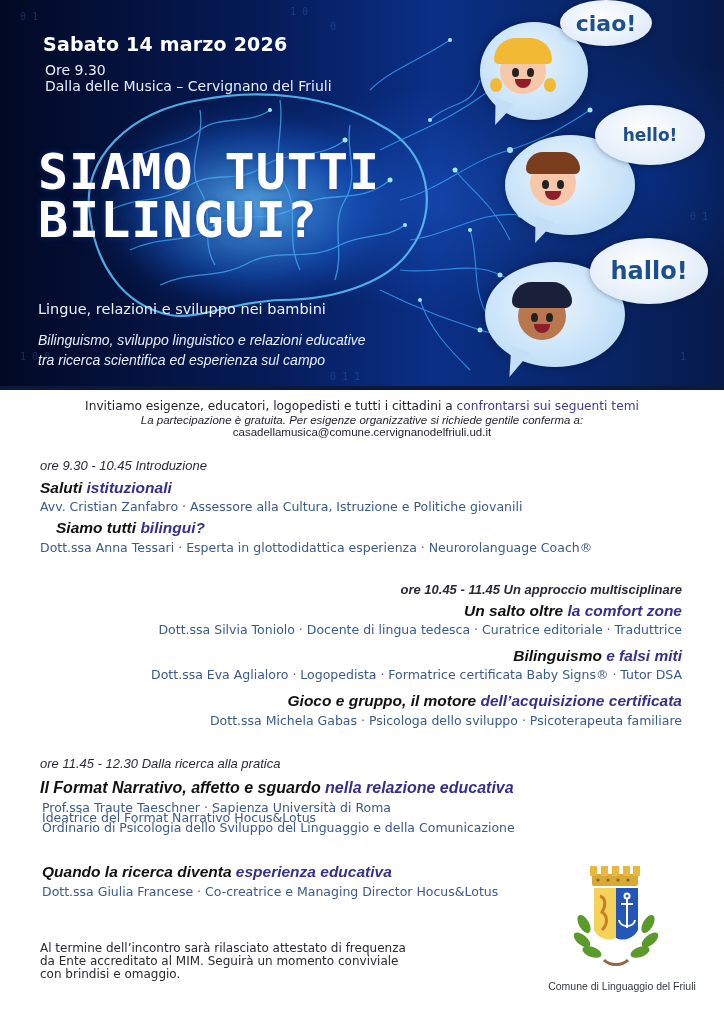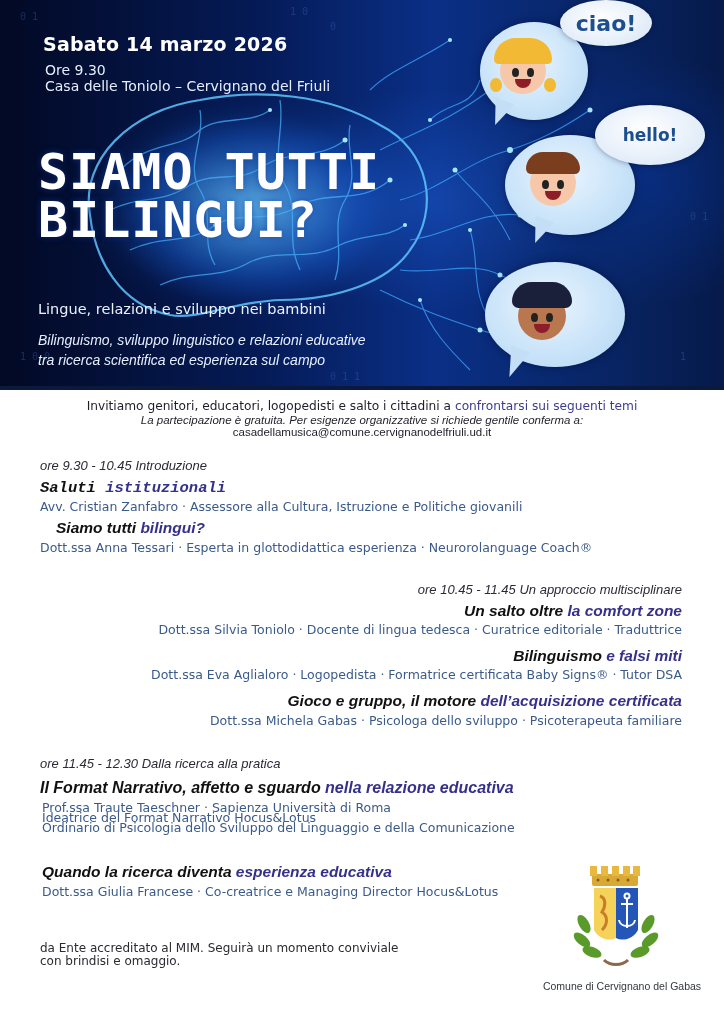--- a/index.html
+++ b/index.html
@@ -82,21 +82,21 @@
   .email {
     position: absolute; left: 0; top: 426px; width: 724px; text-align: center;
     font-family: "Liberation Sans", sans-serif; font-size: 11.5px;
     color: #1e1e2a; line-height: 12px;
   }
 
   .slot-time {
     position: absolute; font-family: "Liberation Sans", sans-serif; font-style: italic;
     font-size: 13px; color: #2a2a36;
   }
-  .slot-time.right { text-align: right; }
+  .slot-time.right { text-align: right; font-weight: bold; }
   .talk-title {
     position: absolute; font-family: "Liberation Sans", sans-serif; font-style: italic;
     font-weight: bold; font-size: 15.5px; color: #111111; white-space: nowrap;
   }
   .talk-title .hl { color: #35308a; }
   .speaker {
     position: absolute; font-family: "DejaVu Sans", sans-serif; font-size: 12.5px;
     color: #3a5a8a; white-space: nowrap;
   }
   .right { text-align: right; }
@@ -211,47 +211,50 @@
   </div>
 
   <div class="face-bubble" style="left:485px;top:262px;width:140px;height:105px;"></div>
   <div class="tail" style="left:505px;top:348px;border-left:10px solid transparent;border-right:10px solid transparent;border-top:30px solid #c3def5;transform:rotate(22deg);"></div>
   <div class="face" style="left:518px;top:292px;width:48px;height:48px;background:#b9774f;">
     <div style="position:absolute;left:-6px;top:-10px;width:60px;height:26px;background:#1a1f3a;border-radius:30px 30px 10px 10px;"></div>
     <div class="eye" style="left:13px;top:21px;"></div>
     <div class="eye" style="left:28px;top:21px;"></div>
     <div class="mouth" style="left:16px;top:32px;"></div>
   </div>
+  <div class="word-bubble" style="left:590px;top:238px;width:118px;height:66px;font-size:24px;">
+    <span>hallo!</span>
+  </div>
 
   <div class="event-date">Sabato 14 marzo 2026</div>
   <div class="event-time">Ore 9.30</div>
-  <div class="event-venue">Casa delle Toniolo – Cervignano del Friuli</div>
+  <div class="event-venue">Dalla delle Musica – Cervignano del Friuli</div>
 
   <div class="main-title">
     <div>SIAMO TUTTI</div>
     <div>BILINGUI?</div>
   </div>
 
   <div class="subtitle">Lingue, relazioni e sviluppo nei bambini</div>
   <div class="subtitle-italic">
     <div>Bilinguismo, sviluppo linguistico e relazioni educative</div>
     <div>tra ricerca scientifica ed esperienza sul campo</div>
   </div>
   <div class="banner-bottom-edge"></div>
 </div>
 
 <div class="invite">
-  <span>Invitiamo genitori, educatori, logopedisti e salto i cittadini a </span><span class="accent">confrontarsi sui seguenti temi</span>
+  <span>Invitiamo esigenze, educatori, logopedisti e tutti i cittadini a </span><span class="accent">confrontarsi sui seguenti temi</span>
 </div>
 <div class="free-note">La partecipazione è gratuita. Per esigenze organizzative si richiede gentile conferma a:</div>
 <div class="email">casadellamusica@comune.cervignanodelfriuli.ud.it</div>
 
 <div class="slot-time" style="left:40px;top:458px;">ore 9.30 - 10.45 Introduzione</div>
 
-<div class="talk-title" style="left:40px;top:479px;font-family:Liberation Mono, monospace;">
+<div class="talk-title" style="left:40px;top:479px;">
   <span>Saluti </span><span class="hl">istituzionali</span>
 </div>
 <div class="speaker" style="left:40px;top:499px;">Avv. Cristian Zanfabro · Assessore alla Cultura, Istruzione e Politiche giovanili</div>
 
 <div class="talk-title" style="left:56px;top:519px;">
   <span>Siamo tutti </span><span class="hl">bilingui?</span>
 </div>
 <div class="speaker" style="left:40px;top:540px;">Dott.ssa Anna Tessari · Esperta in glottodidattica esperienza · Neurorolanguage Coach®</div>
 
 <div class="slot-time right" style="right:42px;top:582px;">ore 10.45 - 11.45 Un approccio multisciplinare</div>
@@ -279,20 +282,21 @@
 <div class="speaker" style="left:42px;top:800px;">Prof.ssa Traute Taeschner · Sapienza Università di Roma</div>
 <div class="speaker" style="left:42px;top:820px;">Ordinario di Psicologia dello Sviluppo del Linguaggio e della Comunicazione</div>
 <div class="speaker" style="left:42px;top:810px;">Ideatrice del Format Narrativo Hocus&amp;Lotus</div>
 
 <div class="talk-title" style="left:42px;top:863px;text-align:right;">
   <span>Quando la ricerca diventa </span><span class="hl">esperienza educativa</span>
 </div>
 <div class="speaker" style="left:42px;top:884px;">Dott.ssa Giulia Francese · Co-creatrice e Managing Director Hocus&amp;Lotus</div>
 
 <div class="footer-note">
+  <div>Al termine dell’incontro sarà rilasciato attestato di frequenza</div>
   <div>da Ente accreditato al MIM. Seguirà un momento conviviale</div>
   <div>con brindisi e omaggio.</div>
 </div>
 
 <svg class="crest" viewBox="0 0 96 110" xmlns="http://www.w3.org/2000/svg">
 
   <rect x="24" y="8" width="46" height="12" fill="#d9a935" rx="2"></rect>
   <g fill="#e8b93e">
     <rect x="22" y="0" width="7" height="10"></rect>
       <rect x="33" y="0" width="7" height="10"></rect>
@@ -322,13 +326,13 @@
   <g fill="#5a9a2a">
     <ellipse cx="16" cy="58" rx="5" ry="10" transform="rotate(-30 16 58)"></ellipse>
     <ellipse cx="14" cy="74" rx="5" ry="10" transform="rotate(-50 14 74)"></ellipse>
     <ellipse cx="24" cy="86" rx="5" ry="10" transform="rotate(-70 24 86)"></ellipse>
     <ellipse cx="80" cy="58" rx="5" ry="10" transform="rotate(30 80 58)"></ellipse>
     <ellipse cx="82" cy="74" rx="5" ry="10" transform="rotate(50 82 74)"></ellipse>
     <ellipse cx="72" cy="86" rx="5" ry="10" transform="rotate(70 72 86)"></ellipse>
   </g>
   <path d="M36 94 C42 100 54 100 60 94" stroke="#8a6a4a" stroke-width="3" fill="none"></path>
 </svg>
-<div class="crest-label">Comune di Cervignano del Gabas</div>
+<div class="crest-label">Comune di Linguaggio del Friuli</div>
 
 </body></html>

